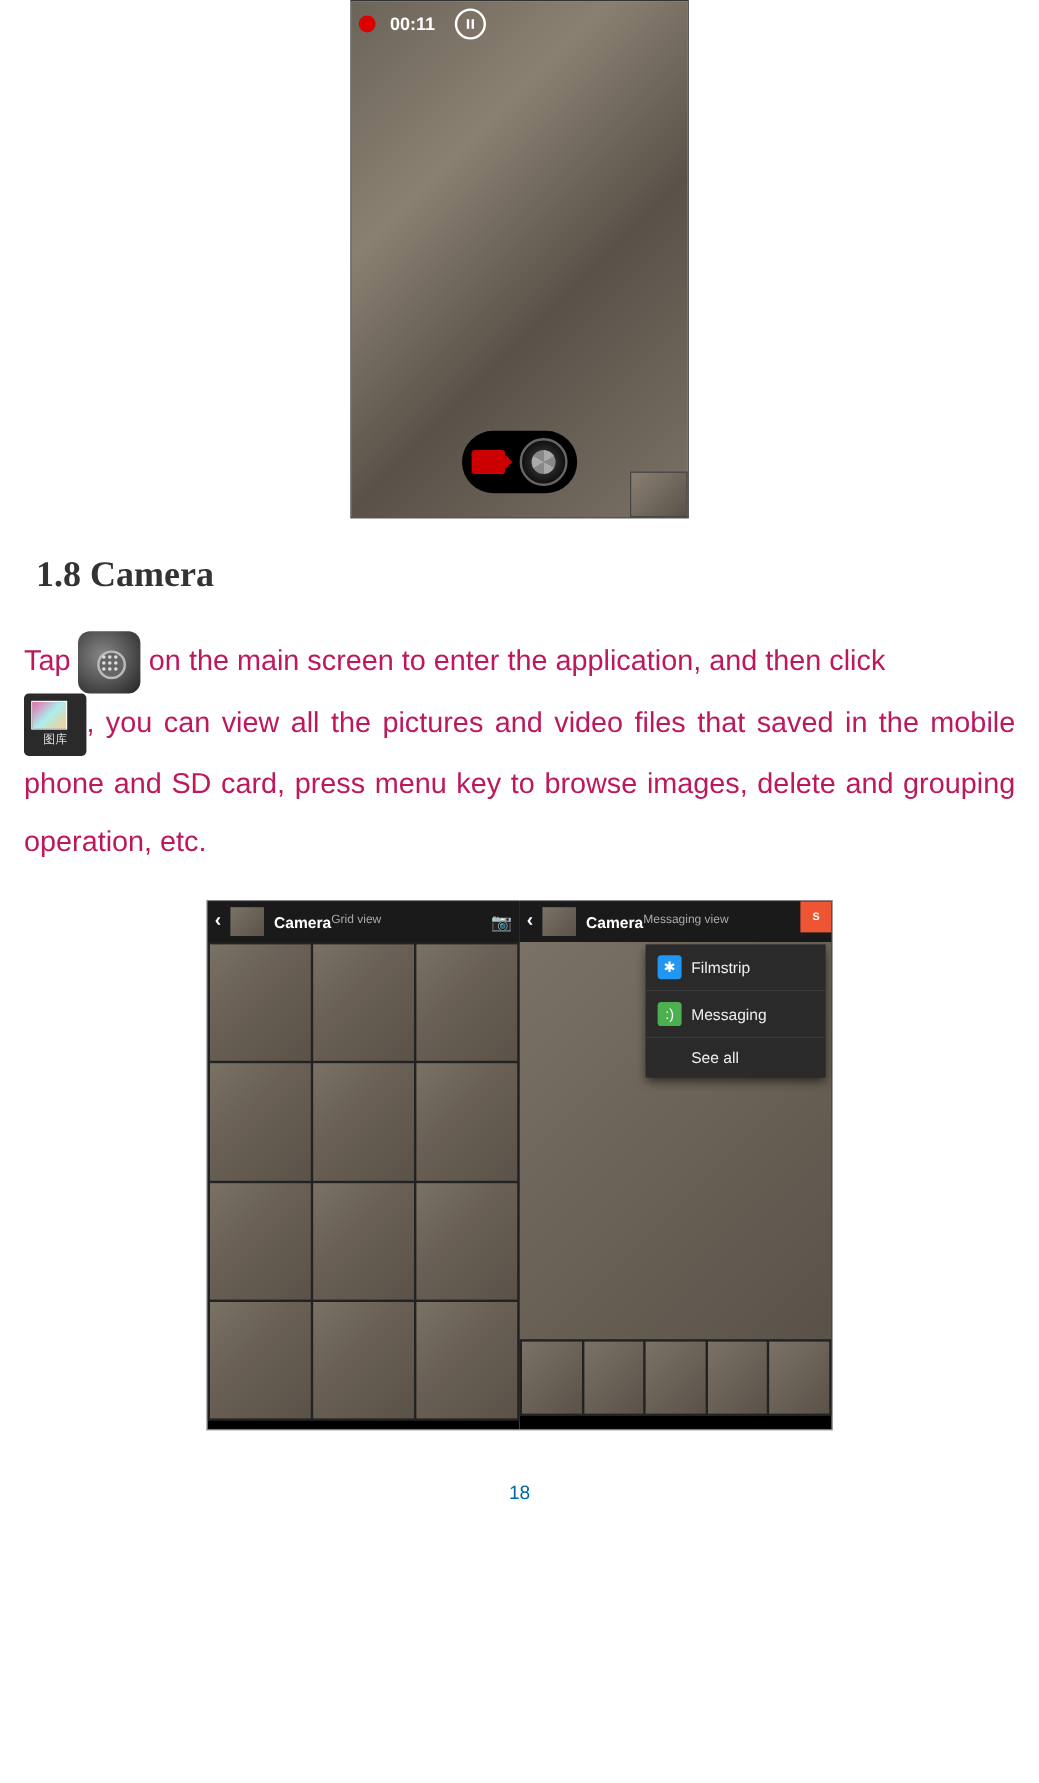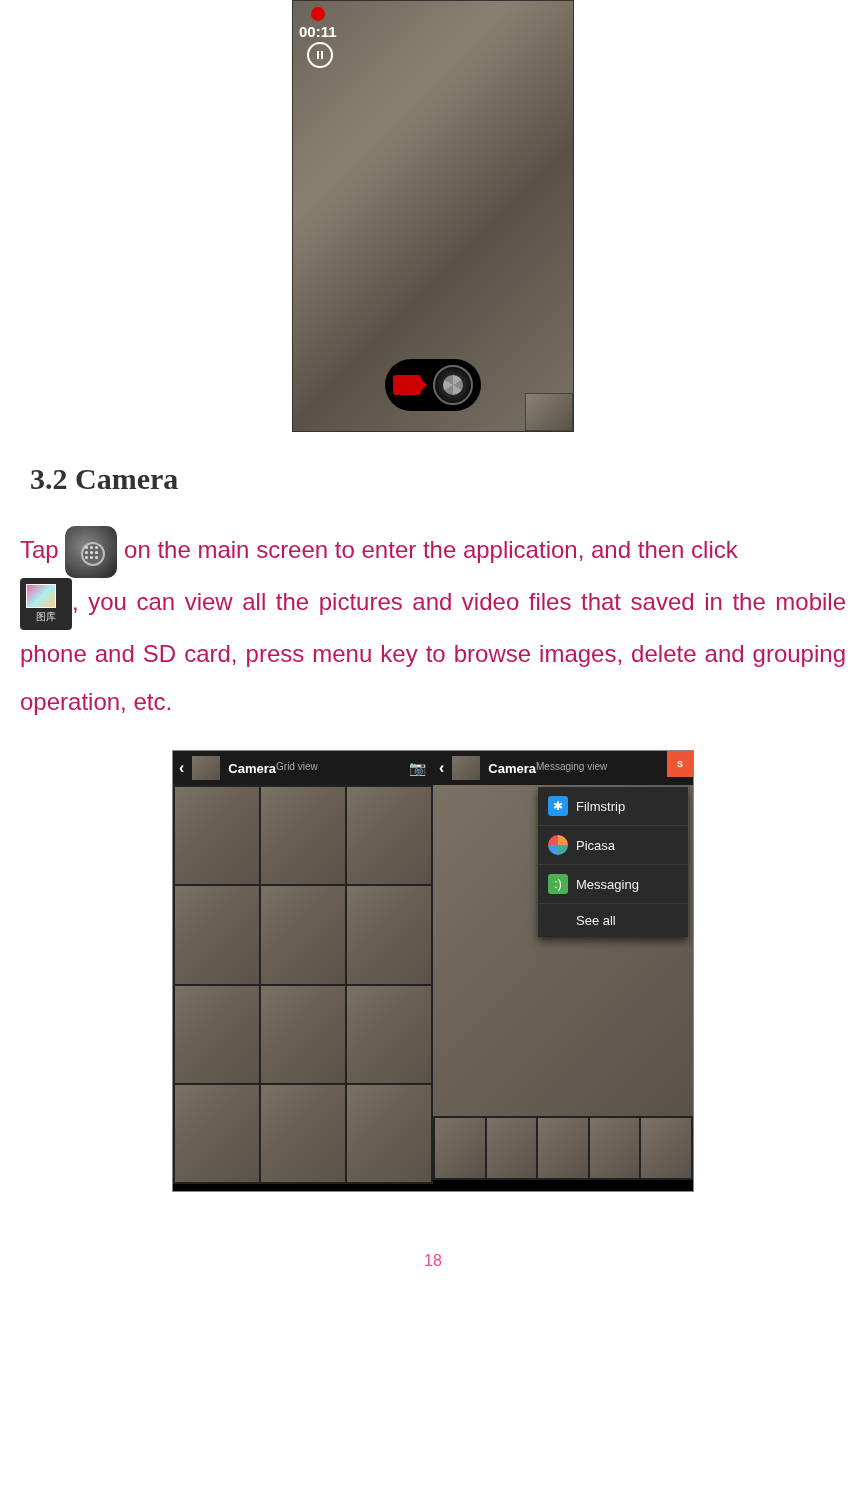--- a/index.html
+++ b/index.html
@@ -22,22 +22,21 @@
       background: linear-gradient(135deg, #6b6458 0%, #8a8072 30%, #5a5248 60%, #7a7265 100%);
       position: relative;
       border: 1px solid #333;
     }
     .video-top {
       position: absolute;
       top: 6px;
       left: 6px;
       display: flex;
       align-items: center;
-      gap: 2px;
-      flex-direction: column;
+      gap: 12px;
     }
     .rec-dot {
       width: 14px;
       height: 14px;
       background: #d00;
       border-radius: 50%;
     }
     .rec-time {
       color: #fff;
       font-weight: bold;
@@ -319,22 +318,22 @@
       color: #fff;
       font-size: 9px;
       font-weight: bold;
       display: flex;
       align-items: center;
       justify-content: center;
     }
     .page-number {
       text-align: center;
       font-size: 16px;
-      margin-top: 60px;
-      color: #ec4899;
+      margin-top: 44px;
+      color: #0369a1;
     }
   </style>
 </head>
 <body>
 
 <div class="page">
 
   <div class="video-screenshot">
     <div class="video-top">
       <span class="rec-dot"></span>
@@ -347,21 +346,21 @@
       </span>
     </div>
     <div class="video-controls">
       <span class="vid-icon"></span>
       <span class="shutter"></span>
     </div>
     <div class="video-corner-thumb"></div>
   </div>
 
   <h2 class="section-heading">
-    <span>3.2</span>
+    <span>1.8</span>
     <span>Camera</span>
   </h2>
 
   <p class="body-text">
     <span>Tap </span><span class="inline-icon"><span class="inline-icon-dots">
           <i></i>
           <i></i>
           <i></i>
           <i></i>
           <i></i>
@@ -413,24 +412,20 @@
         </span>
         <span class="header-icons">
           <span class="share-mini">&lt;</span>
           <span class="red-badge">S</span>
         </span>
       </div>
       <div class="share-menu">
         <div class="share-item">
           <span class="si-icon si-blue">✱</span>
           <span>Filmstrip</span>
-        </div>
-        <div class="share-item">
-          <span class="si-icon si-picasa"></span>
-          <span>Picasa</span>
         </div>
         <div class="share-item">
           <span class="si-icon si-green">:)</span>
           <span>Messaging</span>
         </div>
         <div class="share-item">
           <span style="width:20px"></span>
           <span>See all</span>
         </div>
       </div>

